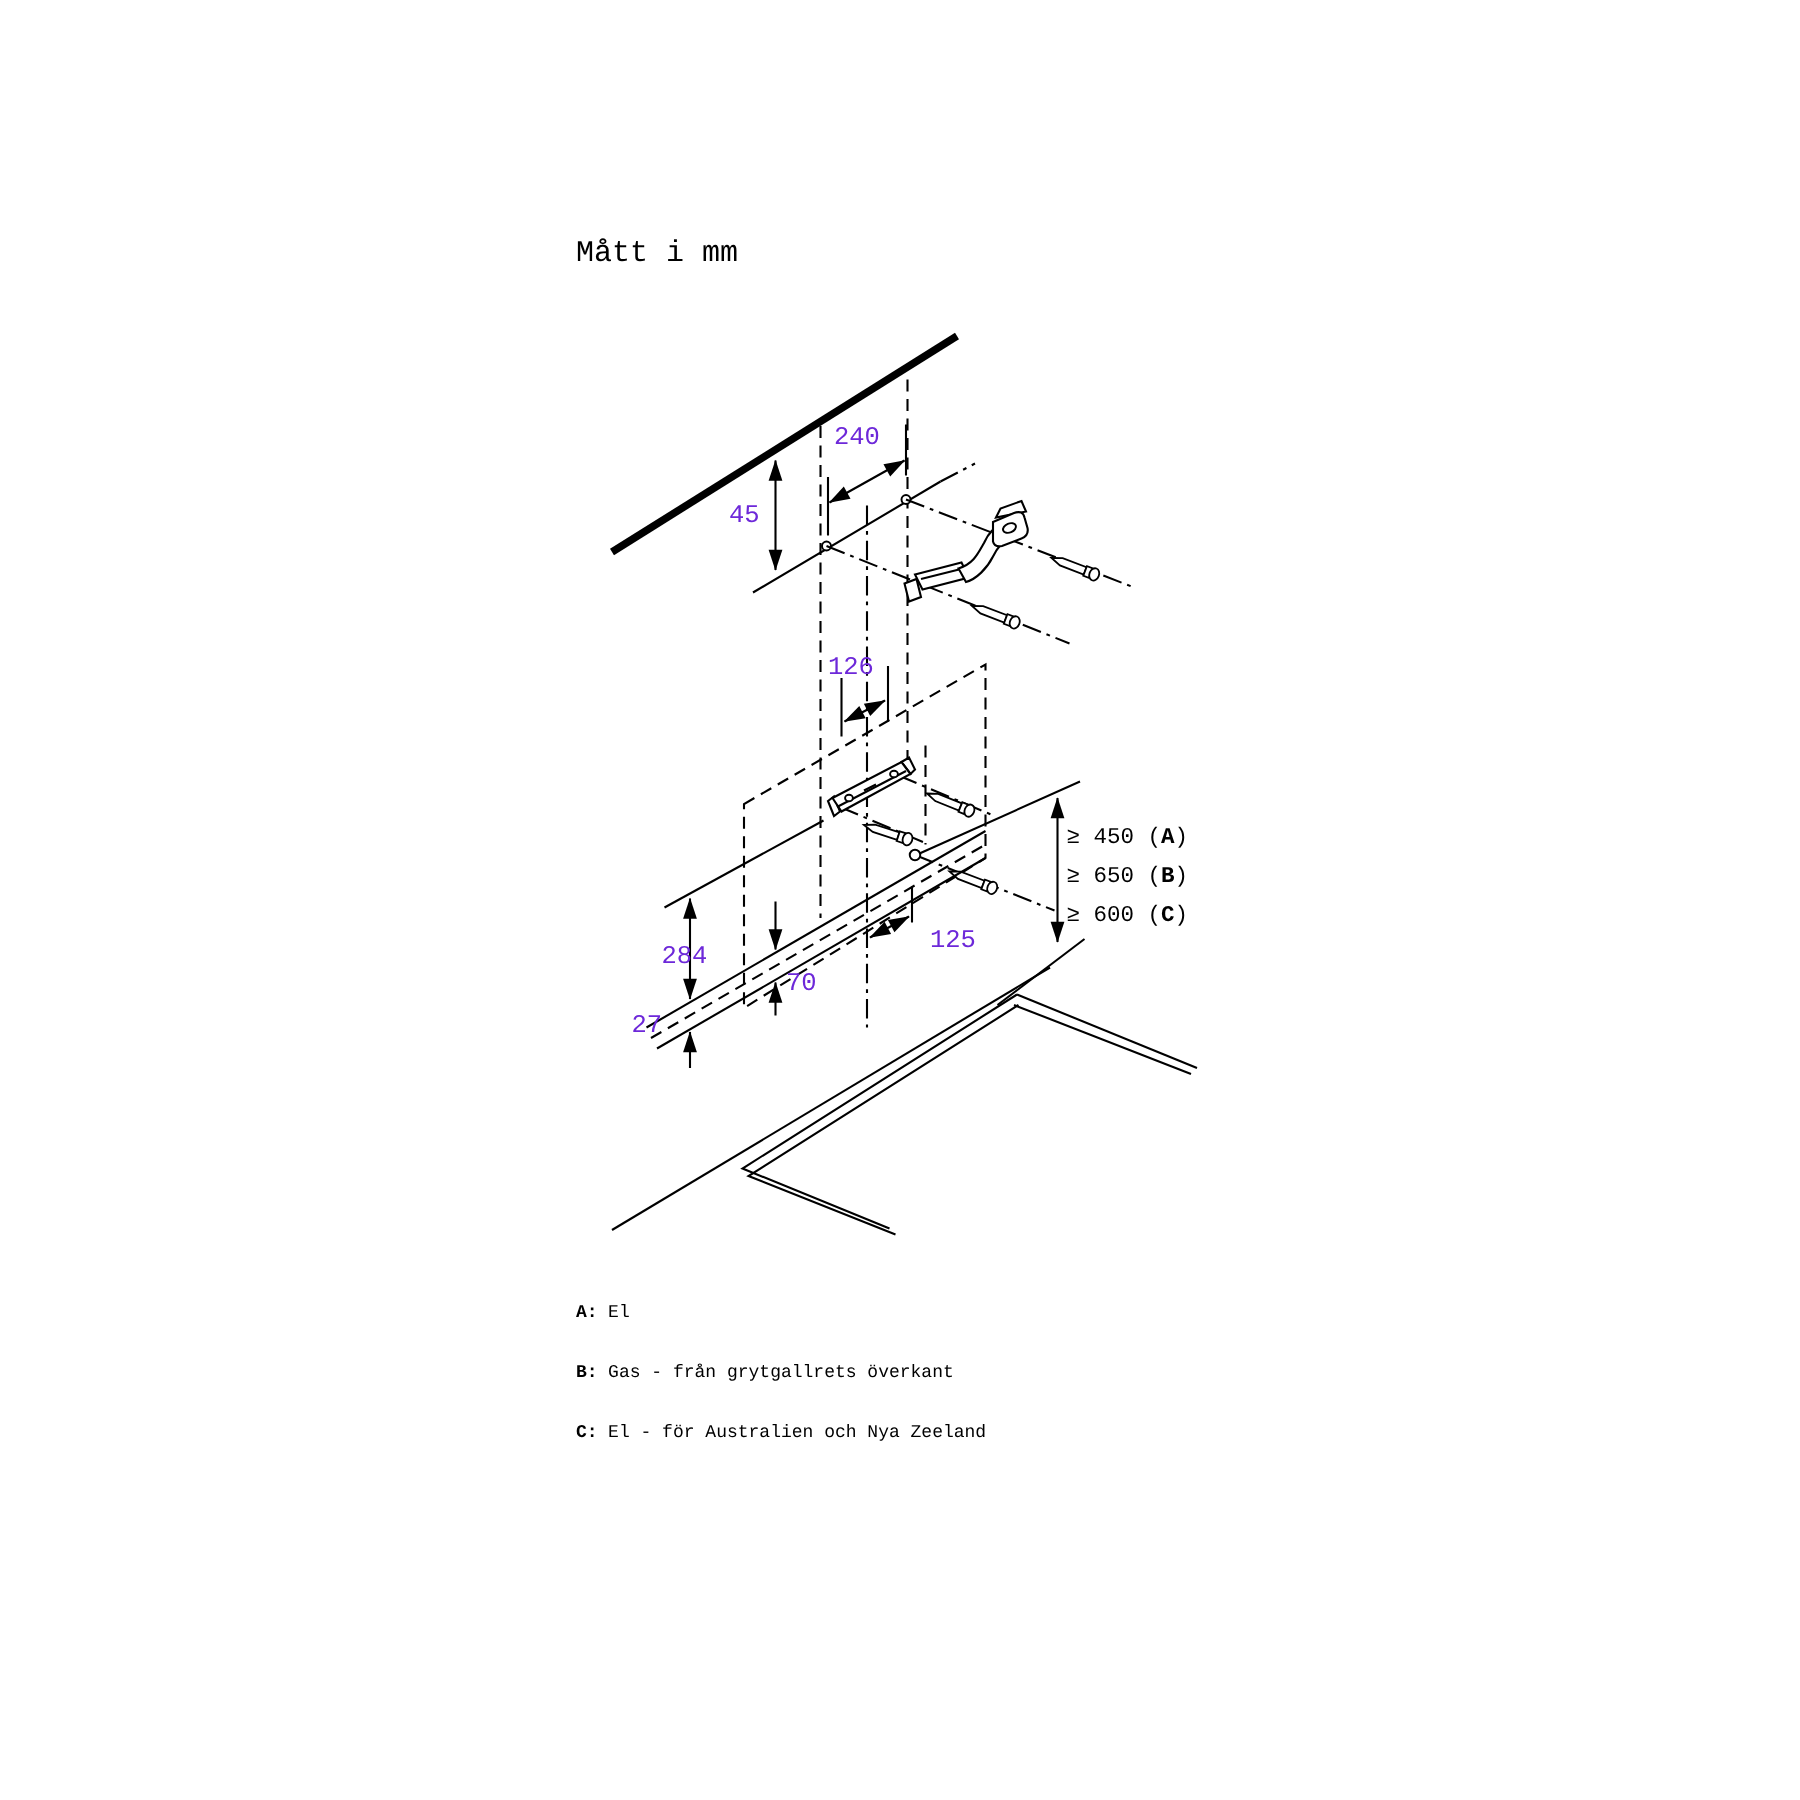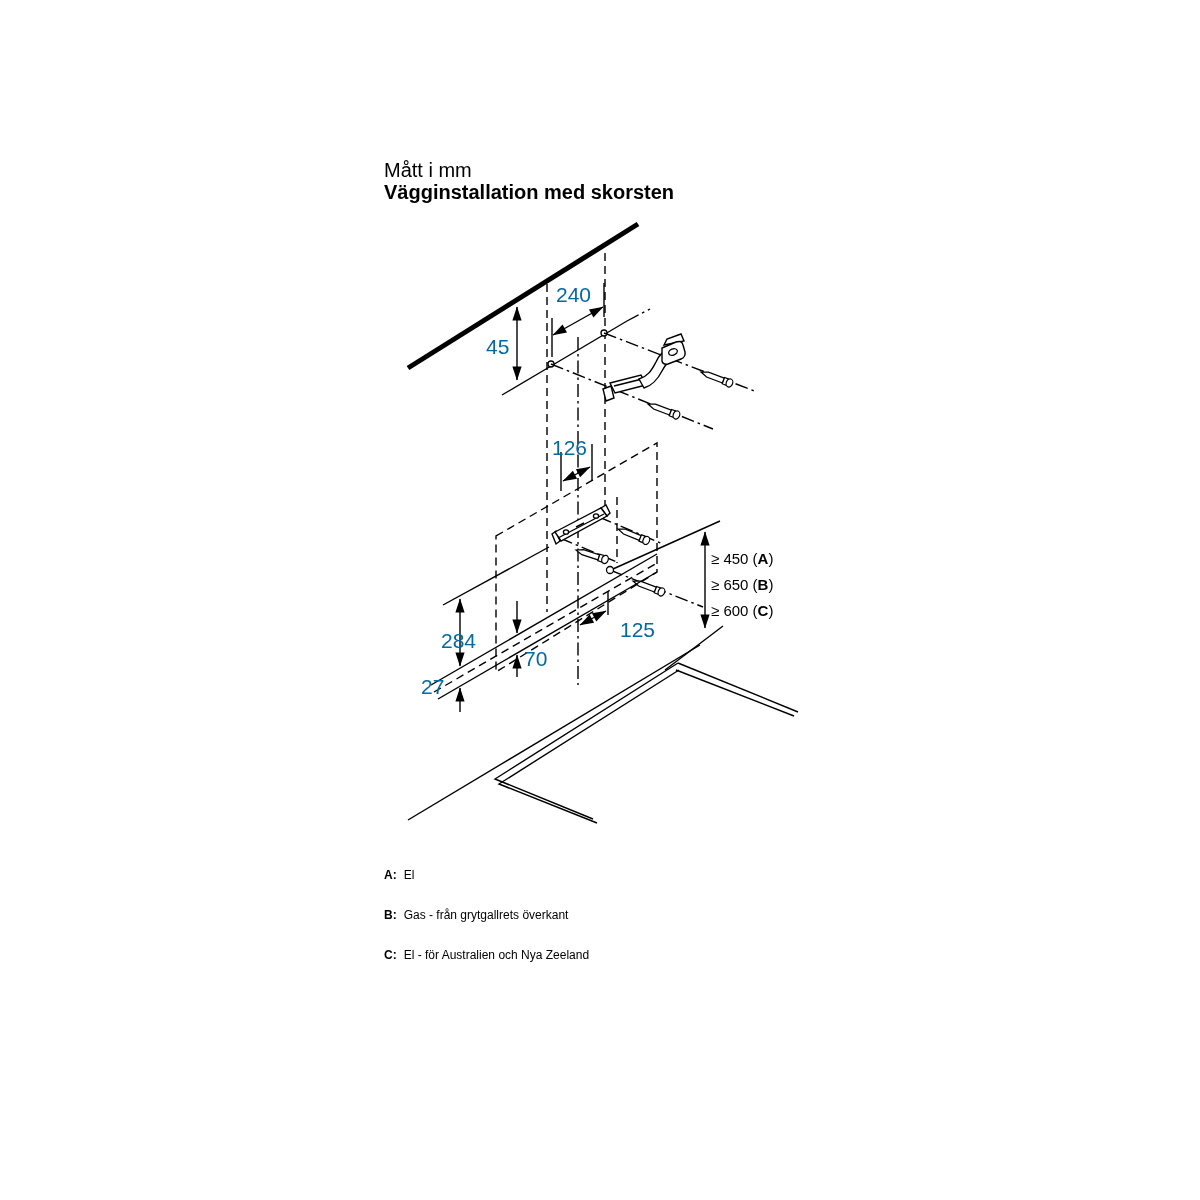--- a/index.html
+++ b/index.html
@@ -1,40 +1,39 @@
 <!DOCTYPE html>
 <html><head>
 <meta charset="utf-8">
 <style>
   html,body{margin:0;padding:0;background:#fff;}
   .page{position:relative;width:1200px;height:1200px;background:#fff;overflow:hidden;
-        font-family:Liberation Sans, sans-serif;color:#000;}
+        font-family:Liberation Mono, monospace;color:#000;}
   .page svg{position:absolute;left:0;top:0;}
-  .lbl{position:absolute;font-size:21px;line-height:1;white-space:nowrap;color:#0369a1;}
+  .lbl{position:absolute;font-size:17px;line-height:1;white-space:nowrap;color:#6d28d9;}
   .title{position:absolute;left:384px;top:159px;font-size:20px;line-height:22px;}
   .title .t2{font-weight:bold;}
   .clr{position:absolute;left:711px;font-size:15px;line-height:1;white-space:nowrap;}
   .clr b{font-weight:bold;}
   .legend-row{position:absolute;left:384px;font-size:12px;line-height:1;white-space:nowrap;}
   .legend-row b{font-weight:bold;margin-right:7px;}
   .ln{stroke:#000;stroke-width:1.4;fill:none;}
   .thick{stroke:#000;stroke-width:5;fill:none;}
   .dash{stroke-dasharray:8 5;}
   .dashdot{stroke-dasharray:13 4 2.5 4;}
   .part{fill:#fff;stroke:#000;stroke-width:1.4;}
   .hole{fill:#fff;stroke:#000;stroke-width:1.3;}
 </style>
 </head>
 <body>
 
 <div class="page">
 
   <div class="title">
     <div class="t1">Mått i mm</div>
-    <div class="t2">Vägginstallation med skorsten</div>
   </div>
 
   <svg width="1200" height="1200" viewBox="0 0 1200 1200">
     <defs>
       <marker id="arr" viewBox="-16 -6 18 12" refX="-0.5" refY="0" markerWidth="18" markerHeight="12" orient="auto-start-reverse" markerUnits="userSpaceOnUse">
         <path d="M0,0 L-14,4.6 L-14,-4.6 Z" fill="#000"></path>
       </marker>
       <g id="screw-shape">
         <path d="M0,0 L7,-2.6 L24,-2.6 L24,2.6 L7,2.6 Z" fill="#fff" stroke="#000" stroke-width="1.2"></path>
         <path d="M24,-3.4 L28,-3.4 L28,3.4 L24,3.4 Z" fill="#fff" stroke="#000" stroke-width="1.2"></path>

